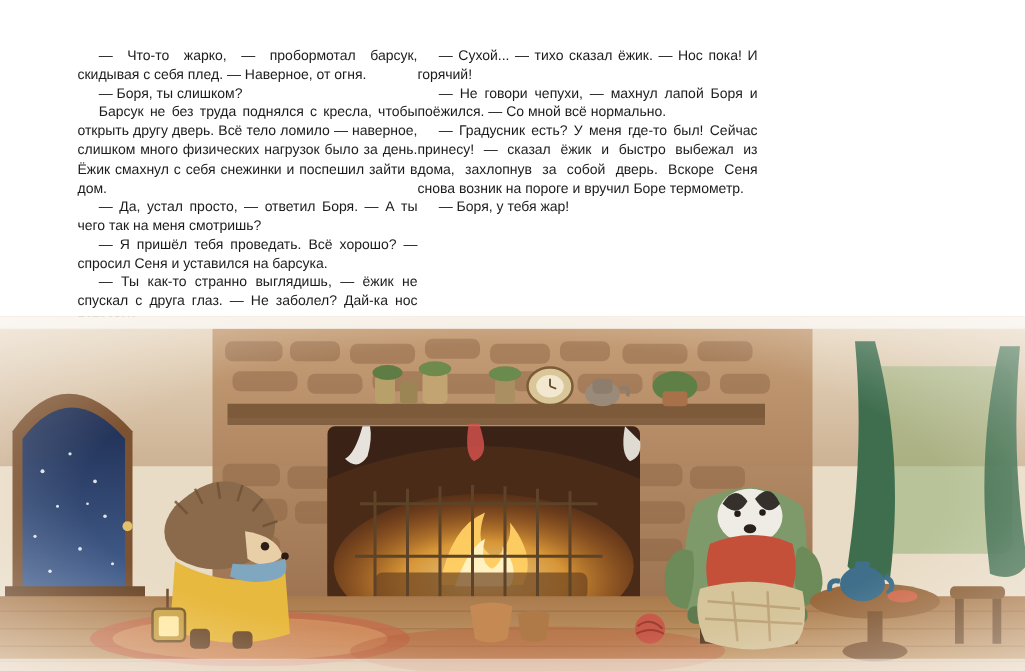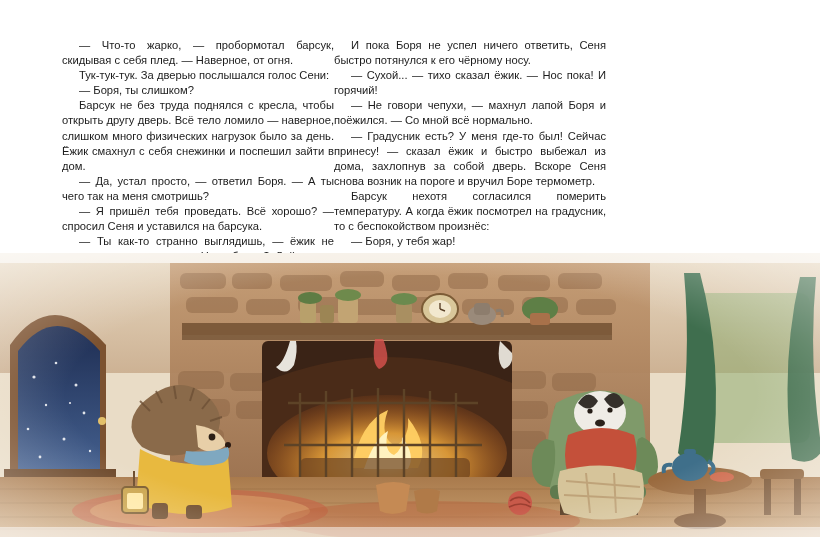--- a/index.html
+++ b/index.html
@@ -59,34 +59,31 @@
 </style>
 </head>
 <body>
 
 <div class="page">
 
   <div class="text-area">
 
     <div class="col">
       <p>— Что-то жарко, — пробормотал барсук, скидывая с себя плед. — Наверное, от огня.</p>
-      <p>Тук-тук-тук. За дверью послышался голос Сени:</p>
       <p>— Боря, ты слишком?</p>
       <p>Барсук не без труда поднялся с кресла, чтобы открыть другу дверь. Всё тело ломило — наверное, слишком много физических нагрузок было за день. Ёжик смахнул с себя снежинки и поспешил зайти в дом.</p>
       <p>— Да, устал просто, — ответил Боря. — А ты чего так на меня смотришь?</p>
       <p>— Я пришёл тебя проведать. Всё хорошо? — спросил Сеня и уставился на барсука.</p>
       <p>— Ты как-то странно выглядишь, — ёжик не спускал с друга глаз. — Не заболел? Дай-ка нос потрогаю.</p>
     </div>
 
     <div class="col">
-      <p>И пока Боря не успел ничего ответить, Сеня быстро потянулся к его чёрному носу.</p>
       <p>— Сухой... — тихо сказал ёжик. — Нос пока! И горячий!</p>
       <p>— Не говори чепухи, — махнул лапой Боря и поёжился. — Со мной всё нормально.</p>
       <p>— Градусник есть? У меня где-то был! Сейчас принесу! — сказал ёжик и быстро выбежал из дома, захлопнув за собой дверь. Вскоре Сеня снова возник на пороге и вручил Боре термометр.</p>
-      <p>Барсук нехотя согласился померить температуру. А когда ёжик посмотрел на градусник, то с беспокойством произнёс:</p>
       <p>— Боря, у тебя жар!</p>
     </div>
 
   </div>
 
   <div class="illu">
     <svg width="820" height="284" viewBox="0 0 820 284" xmlns="http://www.w3.org/2000/svg">
       <defs>
         <radialGradient id="fireGlow" cx="50%" cy="60%" r="60%">
           <stop offset="0%" stop-color="#ffe9a8"></stop>

